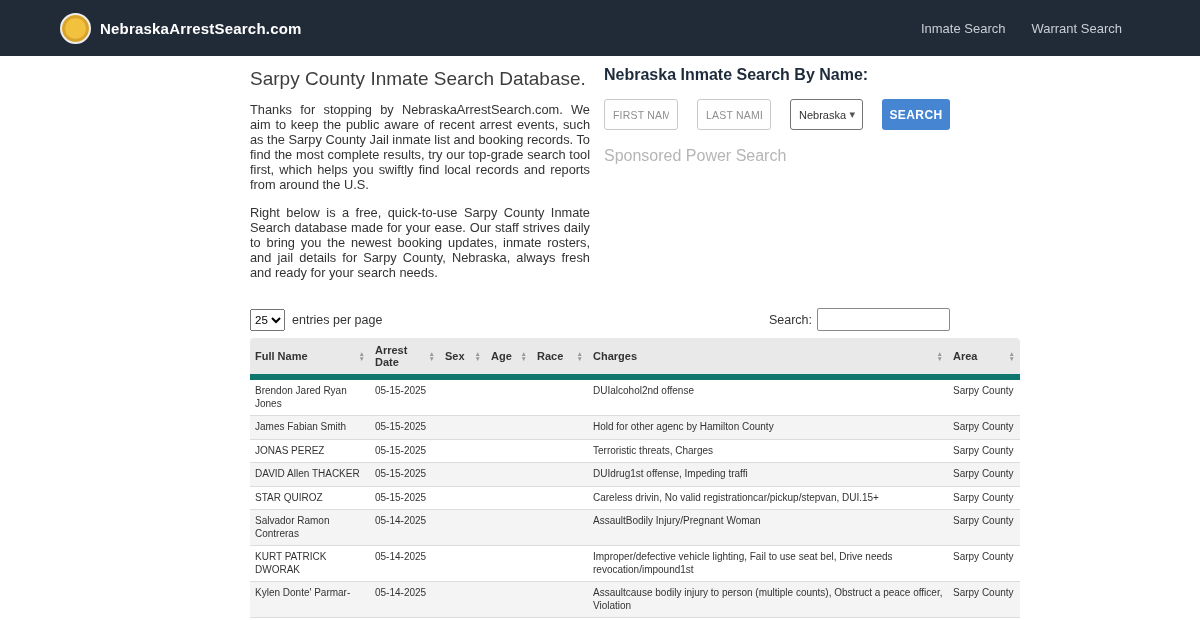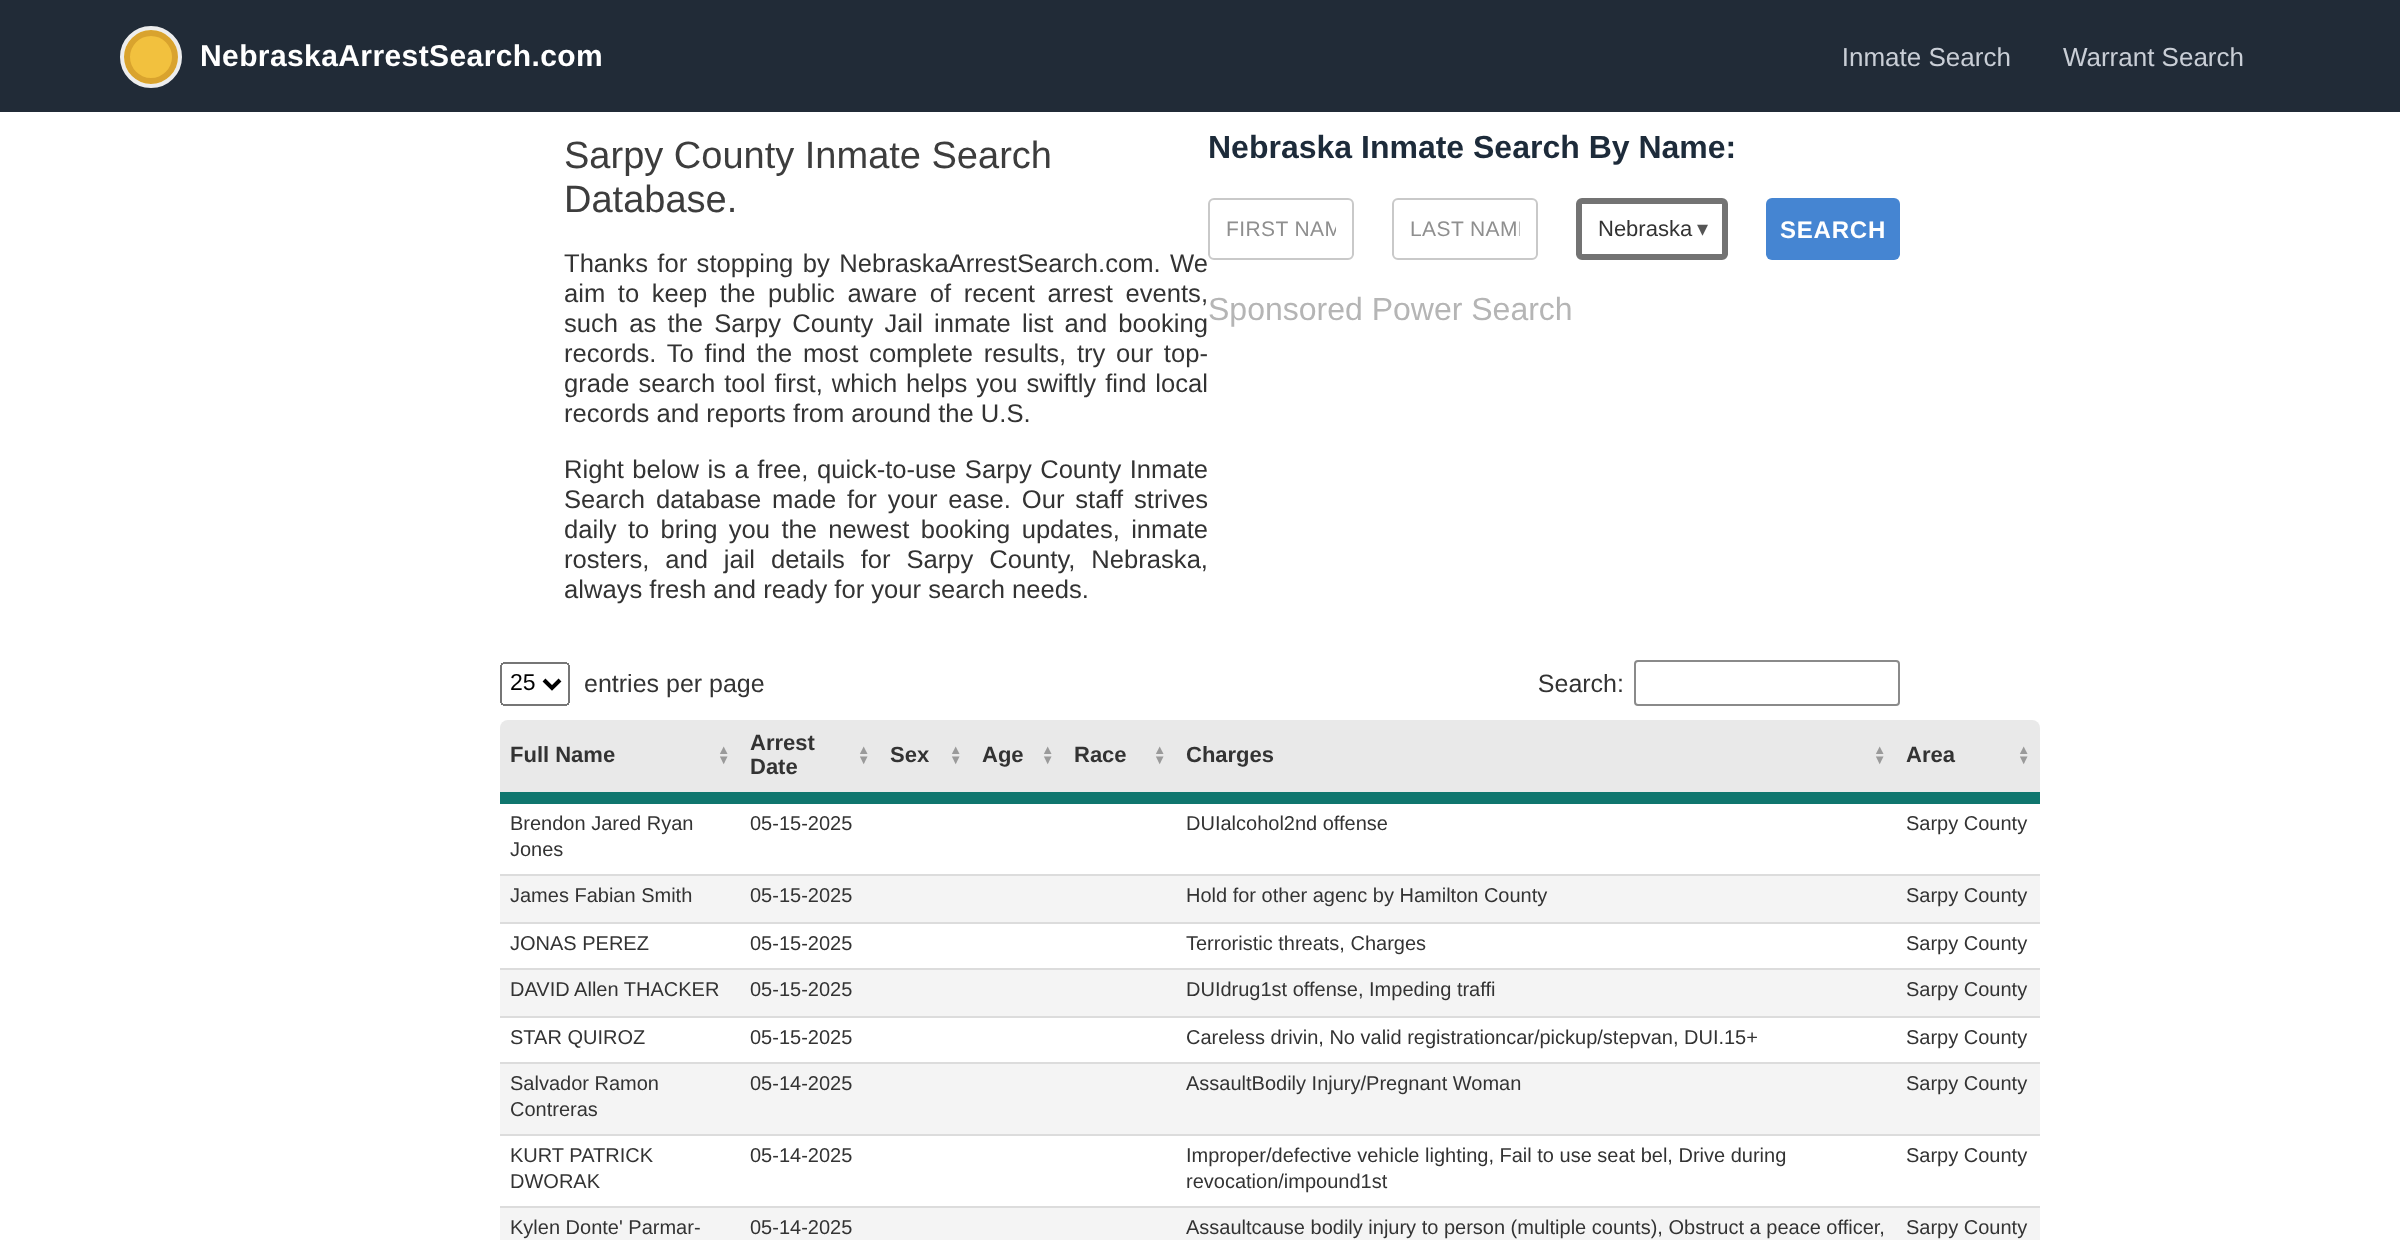--- a/index.html
+++ b/index.html
@@ -9,30 +9,30 @@
   .topbar{height:56px;background:#212b37;display:flex;align-items:center;justify-content:space-between;padding:0 78px 0 60px;box-sizing:border-box;}
   .brand{display:flex;align-items:center;gap:9px;cursor:pointer;}
   .logo{width:27px;height:27px;border-radius:50%;background:#f2c13e;border:2px solid #ededed;box-shadow:inset 0 0 0 3px #d9a32e;flex:0 0 auto;}
   .brand-name{color:#ffffff;font-size:15px;font-weight:bold;letter-spacing:.2px;}
   .nav{display:flex;gap:26px;}
   .nav-link{color:#c9ced6;font-size:13px;cursor:pointer;}
 
   
   .container{width:700px;margin:10px auto 0;}
   .intro-row{display:flex;justify-content:space-between;}
-  .intro-col{width:340px;margin-left:32px;}
+  .intro-col{width:340px;}
   .page-title{font-size:19px;font-weight:500;color:#3d3d3d;margin:2px 0 12px;}
   .intro-col p{font-size:12.8px;line-height:15px;text-align:justify;margin:0 0 13px;color:#333;}
 
   .form-col{width:346px;}
   .form-title{font-size:16px;font-weight:bold;color:#1d2b3a;margin:0 0 15px;}
   .form-row{display:flex;gap:19px;}
   .text-input{flex:1 1 0;min-width:0;height:31px;border:1px solid #c9c9c9;border-radius:3px;padding:0 8px;font-size:10.5px;color:#333;font-family:inherit;box-sizing:border-box;background:#fff;}
   .text-input::placeholder{color:#8f8f8f;letter-spacing:.2px;}
-  .select-box{flex:1 1 0;min-width:0;height:31px;border:3px solid #737373;border-radius:3px;display:flex;align-items:center;justify-content:space-between;padding:0 7px 0 8px;font-size:11px;background:#fff;cursor:pointer;box-sizing:border-box;}
+  .select-box{flex:1 1 0;min-width:0;height:31px;border:1px solid #737373;border-radius:3px;display:flex;align-items:center;justify-content:space-between;padding:0 7px 0 8px;font-size:11px;background:#fff;cursor:pointer;box-sizing:border-box;}
   .caret{font-size:11px;color:#555;}
   .search-btn{flex:1 1 0;min-width:0;height:31px;background:#4585d2;border:none;border-radius:3px;color:#fff;font-weight:bold;font-size:12px;letter-spacing:.4px;cursor:pointer;font-family:inherit;}
   .sponsored{margin-top:17px;font-size:16px;color:#b5b5b5;}
 
   
   .controls-row{margin-top:15px;display:flex;align-items:center;justify-content:space-between;font-size:12.5px;}
   .controls-left{display:flex;align-items:center;gap:7px;}
   .entries-select{height:22px;font-size:11.5px;font-family:inherit;}
   .controls-right{display:flex;align-items:center;gap:5px;}
   .table-search-input{width:133px;height:23px;border:1px solid #8a8a8a;border-radius:2px;padding:0 5px;font-size:12px;font-family:inherit;box-sizing:border-box;}
@@ -213,21 +213,21 @@
         <td></td>
         <td>AssaultBodily Injury/Pregnant Woman</td>
         <td>Sarpy County</td>
       </tr>
       <tr>
         <td>KURT PATRICK DWORAK</td>
         <td>05-14-2025</td>
         <td></td>
         <td></td>
         <td></td>
-        <td>Improper/defective vehicle lighting, Fail to use seat bel, Drive during revocation/impound1st</td>
+        <td>Improper/defective vehicle lighting, Fail to use seat bel, Drive needs revocation/impound1st</td>
         <td>Sarpy County</td>
       </tr>
       <tr>
         <td>Kylen Donte' Parmar-</td>
         <td>05-14-2025</td>
         <td></td>
         <td></td>
         <td></td>
         <td>Assaultcause bodily injury to person (multiple counts), Obstruct a peace officer, Violation</td>
         <td>Sarpy County</td>

